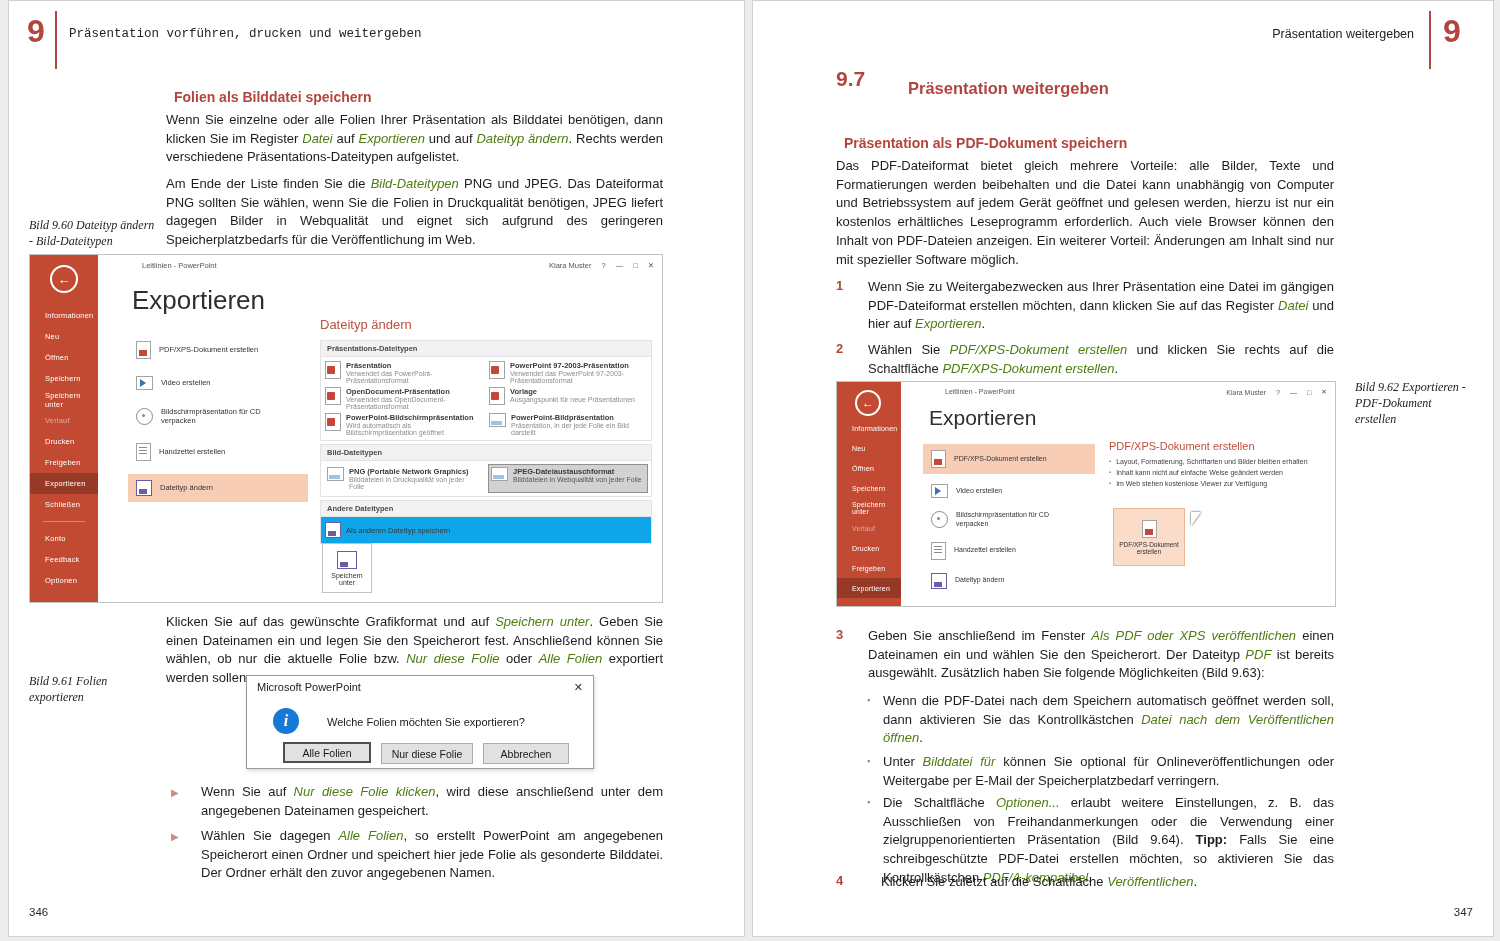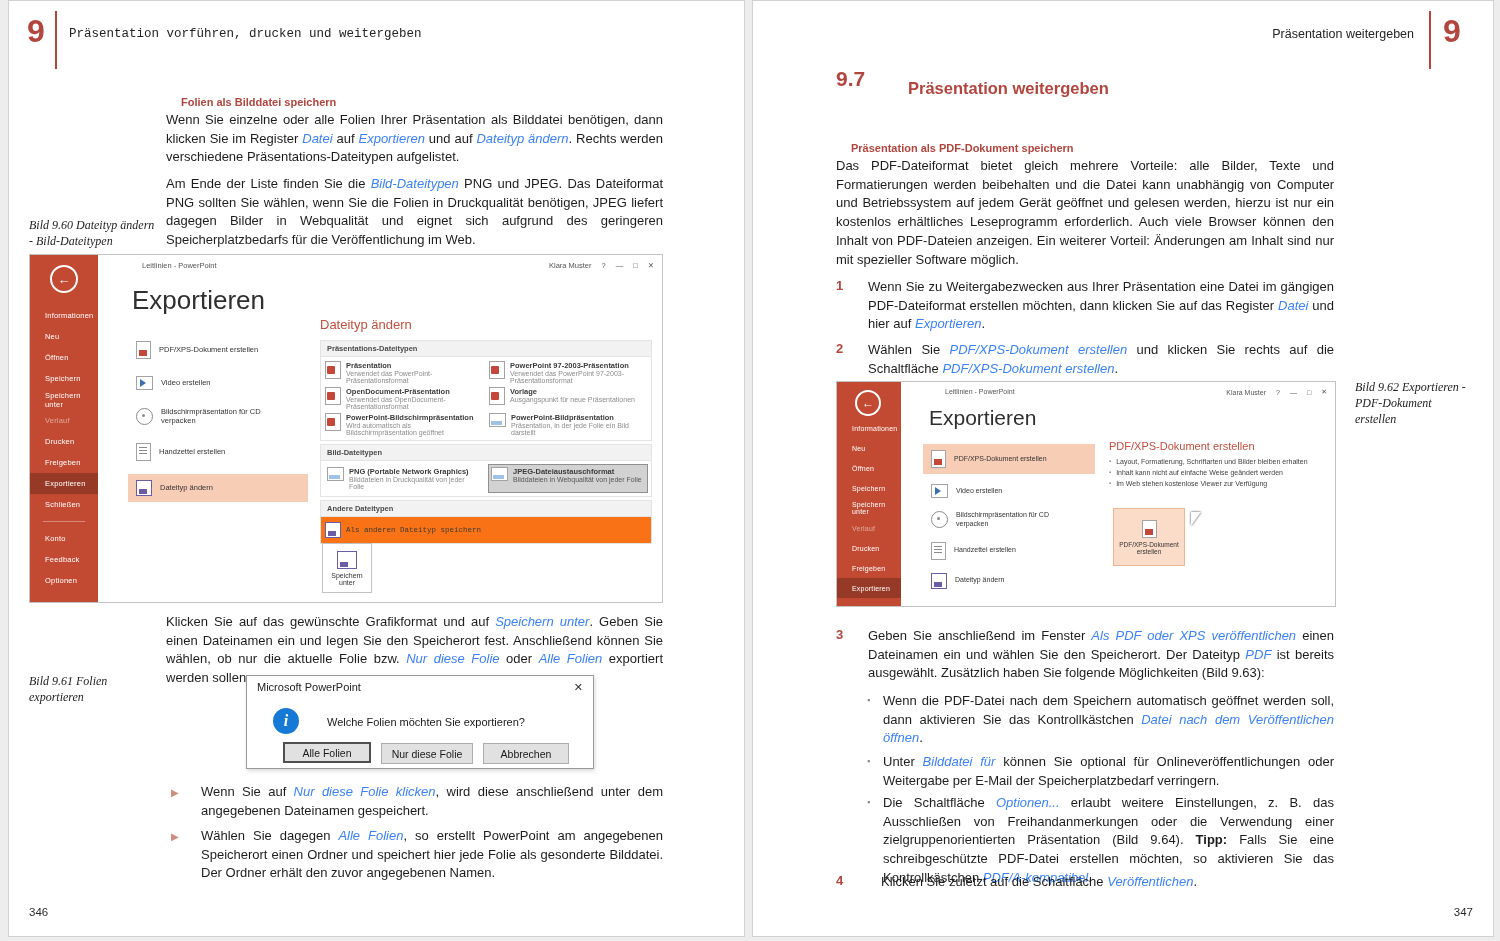--- a/index.html
+++ b/index.html
@@ -6,23 +6,23 @@
   body{width:1500px;height:941px;background:#ededed;font-family:"Liberation Sans",sans-serif;position:relative;}
   .page{position:absolute;top:0;height:935px;background:#fff;border:1px solid #d2d2d2;}
   .page.pl{left:8px;width:735px;}
   .page.pr{left:752px;width:740px;}
   
   .chapnum{position:absolute;font-size:32px;font-weight:bold;color:#b2453e;top:12px;}
   .chaprule{position:absolute;width:2px;height:58px;background:#b2453e;top:10px;}
   .runhead{position:absolute;top:26px;font-size:12.5px;color:#232323;}
   .pagenum{position:absolute;bottom:18px;font-size:11.5px;color:#2a2a2a;}
   .caption{position:absolute;font-family:"Liberation Serif",serif;font-style:italic;font-size:12px;line-height:1.35;color:#222;}
-  .subhead{position:absolute;font-size:11px;font-weight:bold;color:#b2453e;margin:15px;}
+  .subhead{position:absolute;font-size:14px;font-weight:bold;color:#b2453e;margin:8px;}
   .body-p{position:absolute;font-size:13px;line-height:1.44;color:#1d1d1d;text-align:justify;margin:0;}
-  .em{color:#3b82f6;font-style:italic;}
+  .em{color:#4d7c0f;font-style:italic;}
   .b{font-weight:bold;}
   .tri{position:absolute;font-size:10px;color:#cf8b7d;}
   .secnum{position:absolute;font-size:21px;font-weight:bold;color:#b2453e;}
   .sechead{position:absolute;font-size:16.5px;font-weight:bold;color:#b2453e;}
   .step-n{position:absolute;font-size:13px;font-weight:bold;color:#b2453e;}
   .sqm{position:absolute;font-size:9px;color:#8a8a8a;}
   
   .shot{position:absolute;background:#fff;border:1px solid #c3c3c3;overflow:hidden;}
   .bs-side{position:absolute;left:0;top:0;bottom:0;background:#c24a33;color:#fff;}
   .back-btn{position:absolute;left:20px;top:10px;width:24px;height:24px;border:2px solid #fff;border-radius:50%;display:flex;align-items:center;justify-content:center;font-size:13px;color:#fff;}
@@ -203,21 +203,21 @@
             </div>
           <div class="ftype tile sel" style="padding:2px;">
               <span class="ic img"></span>
               <div>
                 <div class="ft-t" style="font-size:7.5px;">JPEG-Dateiaustauschformat</div>
                 <div class="ft-d" style="font-size:7px;color:#555;">Bilddateien in Webqualität von jeder Folie</div>
               </div>
             </div>
         </div>
         <div class="grp-h" style="font-size:7.5px;padding:3px 6px;margin-top:3px;">Andere Dateitypen</div>
-        <div style="background:#f97316;border:1px solid #e3e3e3;border-top:none;padding:5px 4px;font-family:Liberation Mono, monospace;">
+        <div style="background:#0ea5e9;border:1px solid #e3e3e3;border-top:none;padding:5px 4px;">
           <div class="ftype" style="align-items:center;">
               <span class="ic sav"></span>
               <div class="ft-t" style="font-size:7.5px;font-weight:normal;">Als anderen Dateityp speichern</div>
             </div>
         </div>
       </div>
       <div class="save-btn" style="left:224px;top:288px;width:48px;height:48px;">
         <span class="ic sav"></span>
         <span>Speichern unter</span>
       </div>

